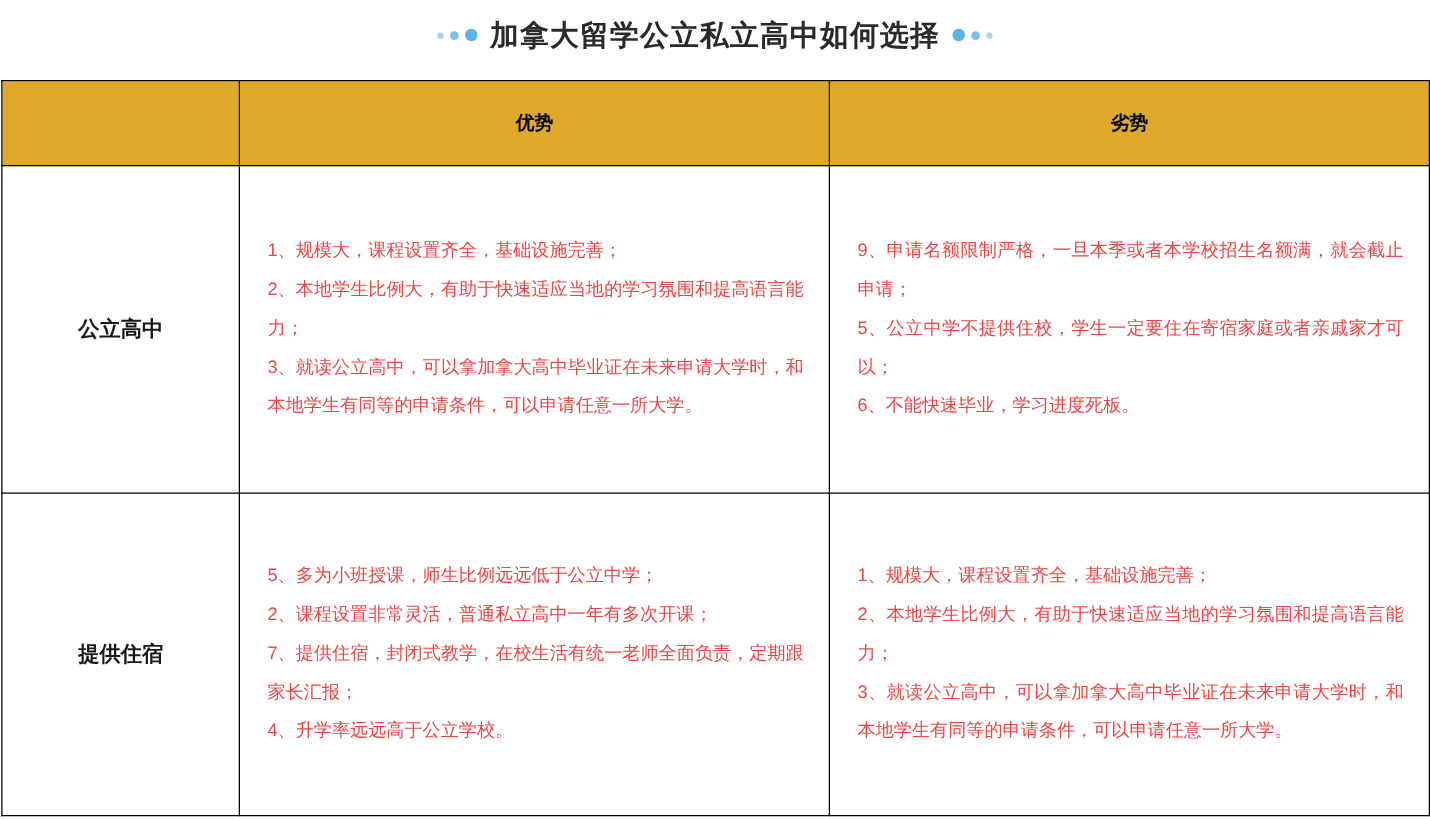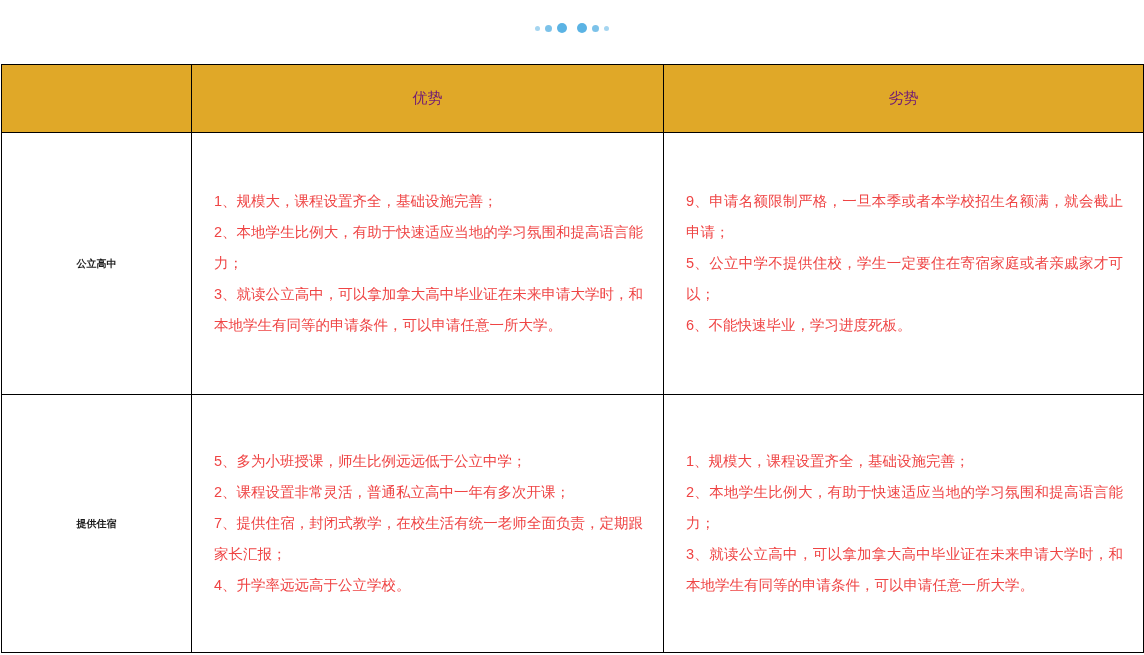--- a/index.html
+++ b/index.html
@@ -57,35 +57,35 @@
     border-collapse: collapse;
     table-layout: fixed;
   }
   table.cmp th, table.cmp td {
     border: 1px solid #000000;
     vertical-align: middle;
   }
   thead th {
     background: #e0a828;
     height: 68px;
-    color: #701a75;
+    color: #000000;
     font-size: 15px;
-    font-weight: normal;
+    font-weight: bold;
     text-align: center;
   }
   thead th.corner {
     background: #e0a828;
   }
   col.c0 { width: 190px; }
   col.c1 { width: 472px; }
   col.c2 { width: 480px; }
 
   td.rowhead {
     text-align: center;
-    font-size: 10px;
+    font-size: 17px;
     font-weight: bold;
     color: #1a1a1a;
   }
   td.cell {
     padding: 14px 20px 14px 22px;
     font-size: 14.5px;
     color: #ef4444;
     line-height: 2.15;
     vertical-align: middle;
   }
@@ -100,20 +100,21 @@
 <body>
 
 <div class="page">
 
   <div class="title-bar">
     <span class="dots left">
       <span class="d d1"></span>
         <span class="d d2"></span>
         <span class="d d3"></span>
     </span>
+    <span class="title-text">加拿大留学公立私立高中如何选择</span>
     <span class="dots right">
       <span class="d d1"></span>
         <span class="d d2"></span>
         <span class="d d3"></span>
     </span>
   </div>
 
   <table class="cmp">
     <colgroup>
       <col class="c0">

